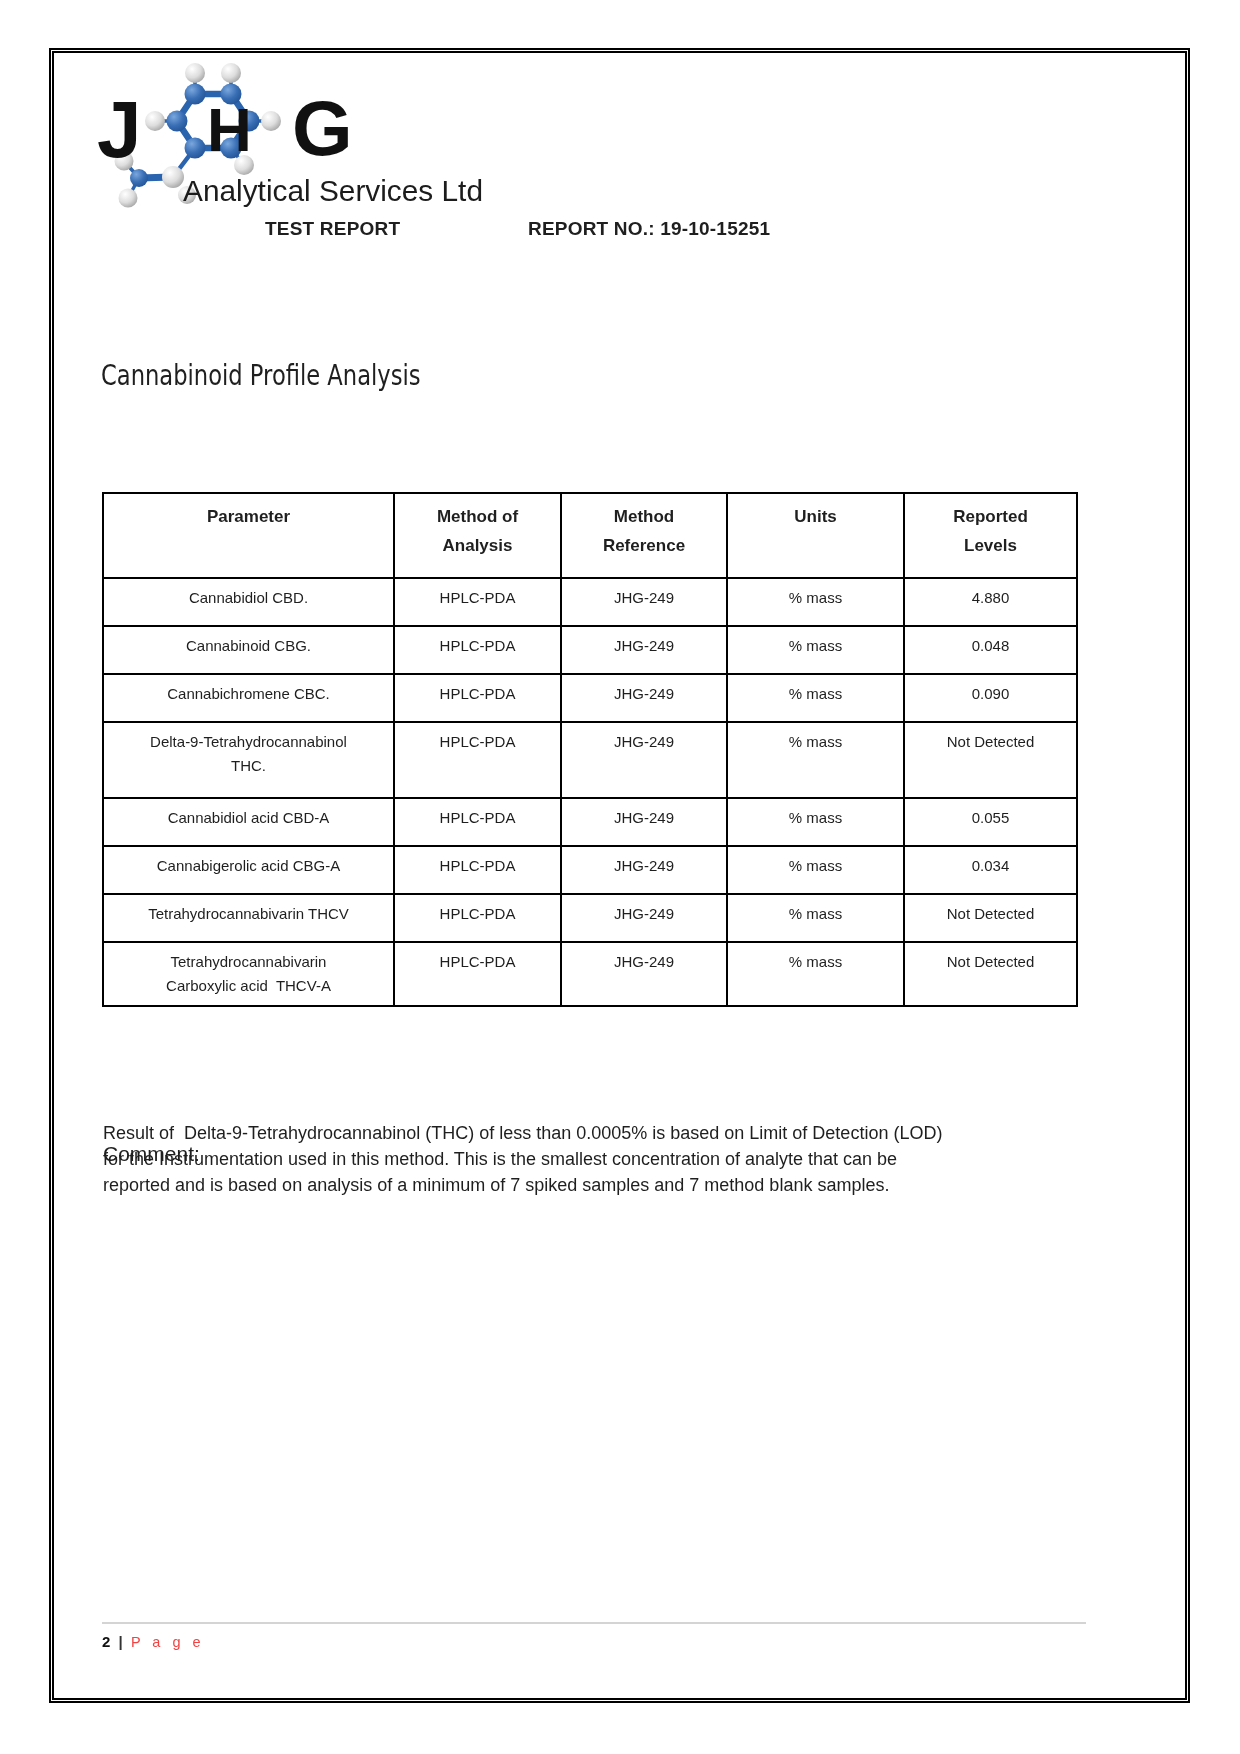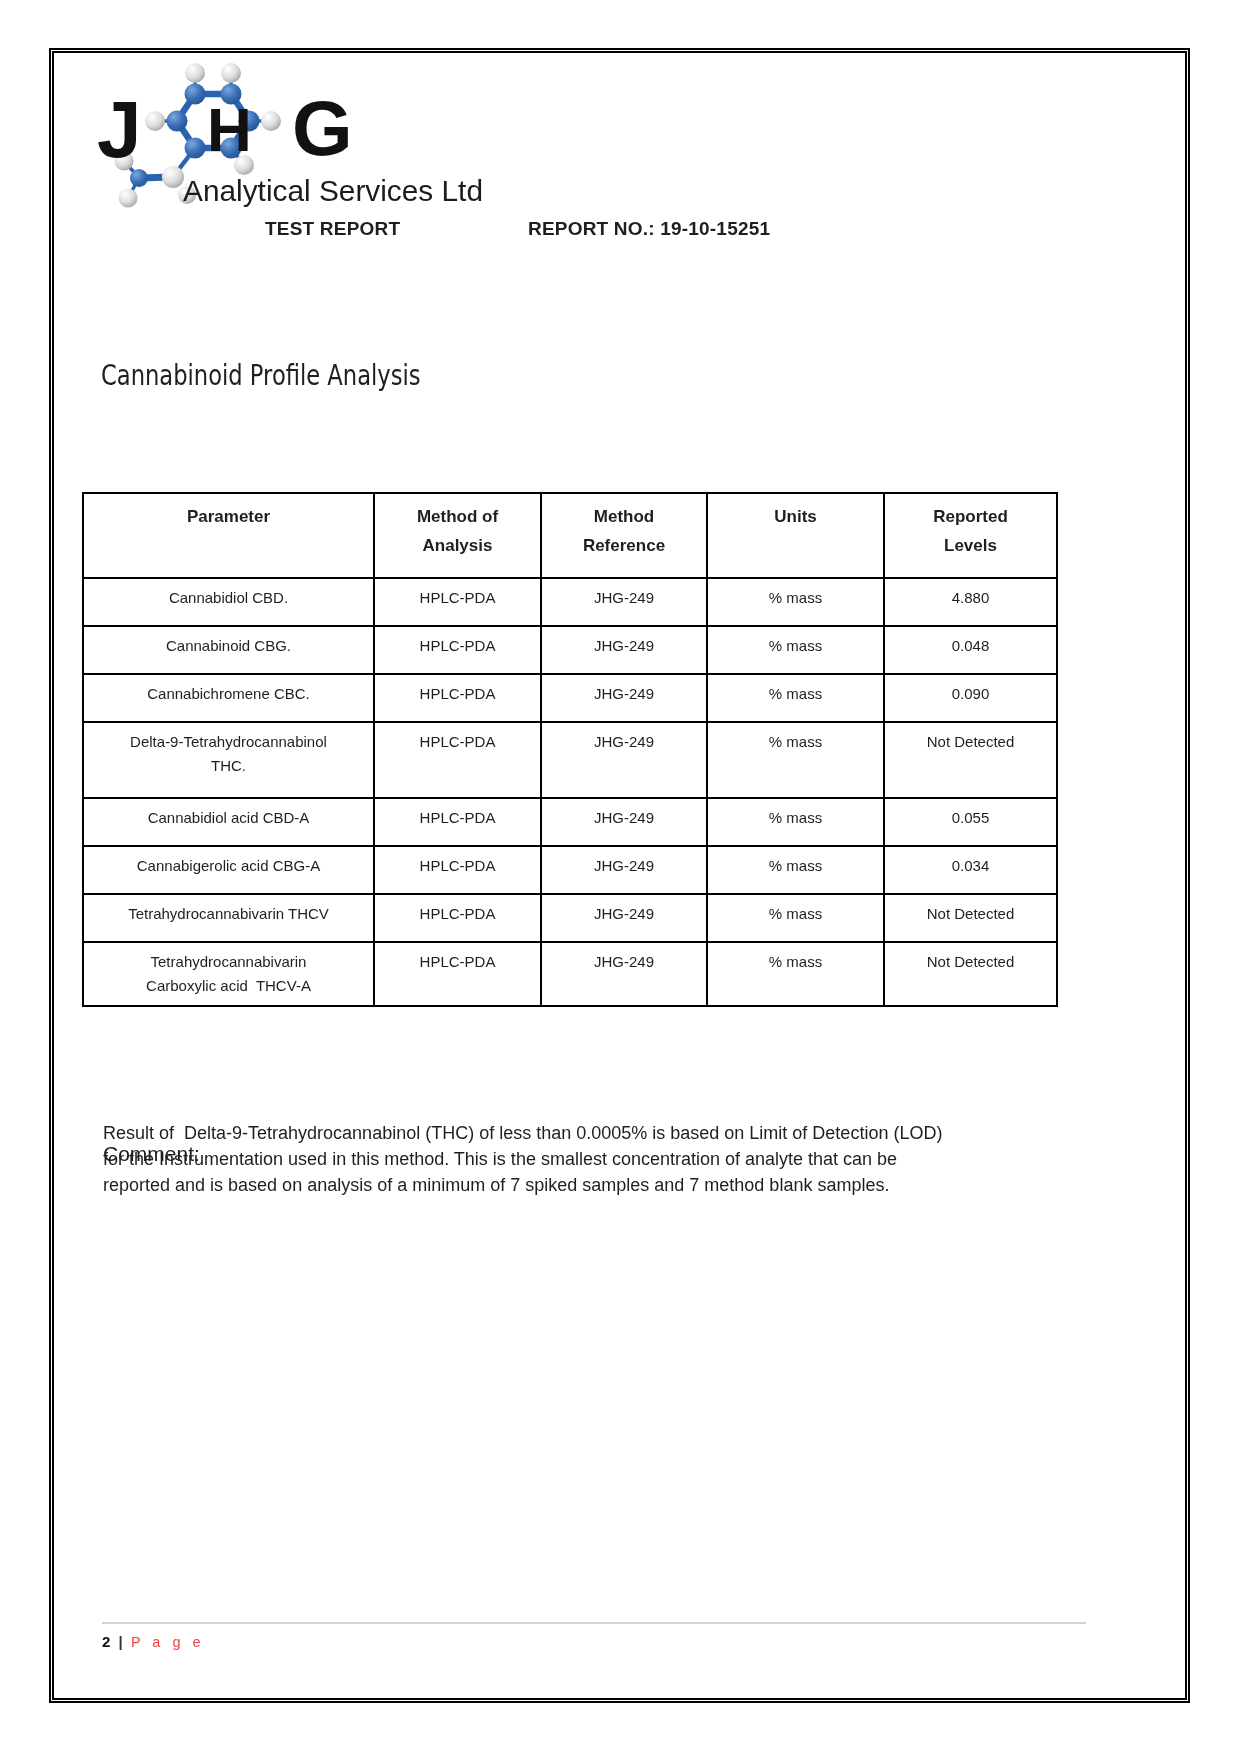--- a/index.html
+++ b/index.html
@@ -14,21 +14,21 @@
   
   .hdr-test{position:absolute;left:211px;top:165px;font-size:19px;font-weight:bold;letter-spacing:.2px;}
   .hdr-repno{position:absolute;left:474px;top:165px;font-size:19px;font-weight:bold;letter-spacing:.2px;}
 
   
   .sec-title{position:absolute;left:47px;top:305px;font-family:"DejaVu Sans",sans-serif;
              font-size:29px;font-weight:500;white-space:nowrap;
              transform:scaleX(.78);transform-origin:left top;}
 
   
-  table.results{position:absolute;left:28px;top:439px;width:974px;border-collapse:collapse;
+  table.results{position:absolute;left:48px;top:439px;width:974px;border-collapse:collapse;
                 table-layout:fixed;}
   table.results th,table.results td{border:2px solid #000;text-align:center;vertical-align:top;
                 white-space:pre-wrap;overflow:hidden;}
   table.results th{font-size:17px;font-weight:bold;padding-top:8px;line-height:29px;}
   table.results td{font-size:15px;padding-top:7px;line-height:24px;}
   thead tr{height:85px;}
   tbody tr{height:48px;margin-left:8px;}
   tbody tr:nth-child(4){height:76px;}
   tbody tr:nth-child(8){height:64px;}
 

